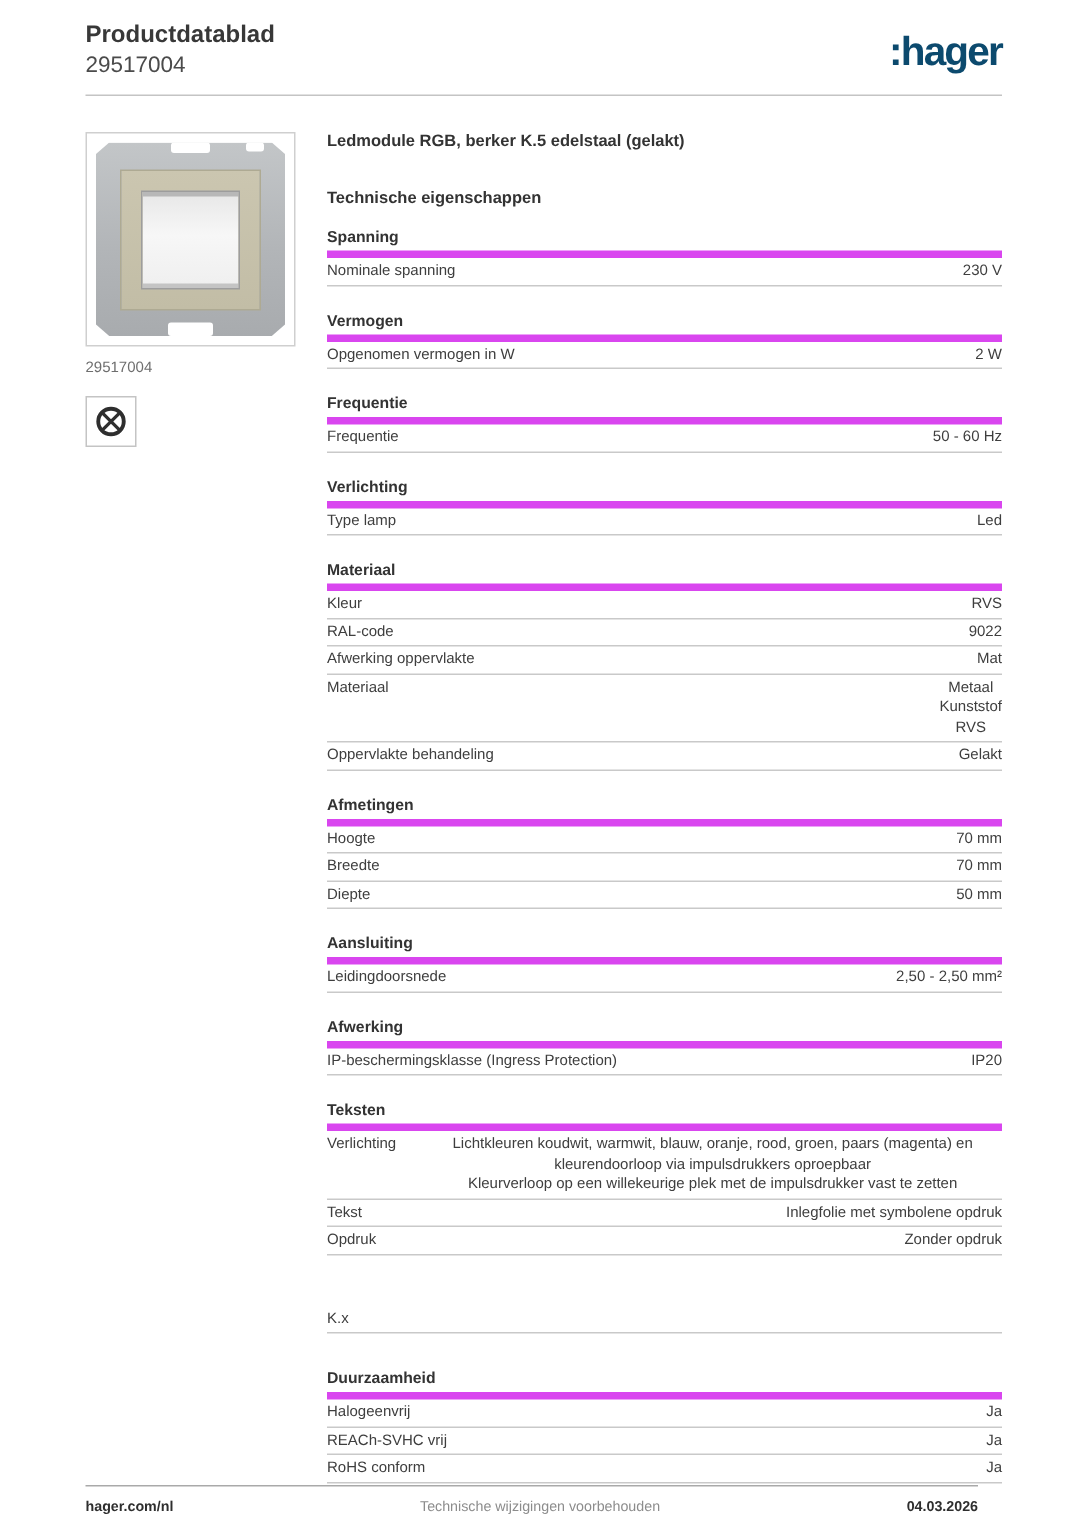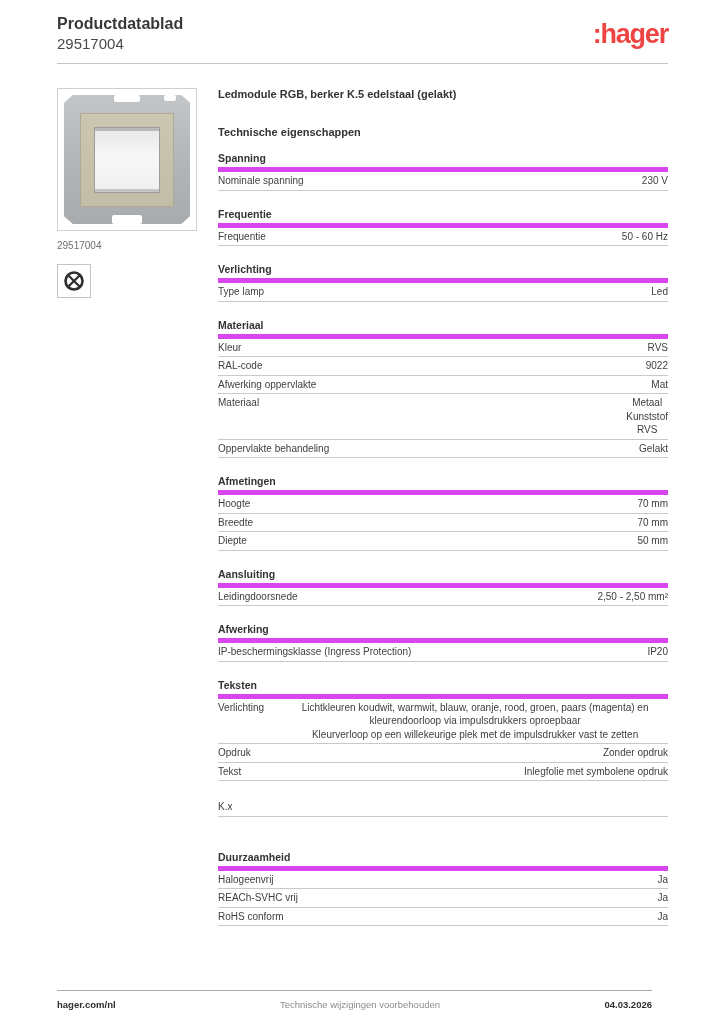--- a/index.html
+++ b/index.html
@@ -30,21 +30,21 @@
     line-height: 20px;
   }
   .doc-number {
     font-size: 15px;
     color: #4b4b4b;
     line-height: 19px;
   }
   .logo {
     font-size: 27px;
     font-weight: bold;
-    color: #ef4444;
+    color: #0c4a6e;
     letter-spacing: -1.2px;
     line-height: 40px;
   }
   .header-rule {
     margin: 9px 56px 0 57px;
     border-top: 1px solid #c4c4c4;
     height: 0;
   }
 
   
@@ -228,20 +228,31 @@
     <div>
   <div class="spec-row">
     <span class="row-label">Nominale spanning</span>
     <span class="row-value">
                   <div>230 V</div>
                 </span>
   </div>
 </div>
   </div>
 
+  <div class="section">
+    <div class="section-heading">Vermogen</div>
+    <div>
+  <div class="spec-row">
+    <span class="row-label">Opgenomen vermogen in W</span>
+    <span class="row-value">
+                  <div>2 W</div>
+                </span>
+  </div>
+</div>
+  </div>
 
   <div class="section">
     <div class="section-heading">Frequentie</div>
     <div>
   <div class="spec-row">
     <span class="row-label">Frequentie</span>
     <span class="row-value">
                   <div>50 - 60 Hz</div>
                 </span>
   </div>
@@ -357,30 +368,30 @@
     <div>
   <div class="spec-row">
     <span class="row-label">Verlichting</span>
     <span class="row-value">
                   <div>Lichtkleuren koudwit, warmwit, blauw, oranje, rood, groen, paars (magenta) en kleurendoorloop via impulsdrukkers oproepbaar</div>
                   <div>Kleurverloop op een willekeurige plek met de impulsdrukker vast te zetten</div>
                 </span>
   </div>
 
   <div class="spec-row">
+    <span class="row-label">Tekst</span>
+    <span class="row-value">
+                  <div>Inlegfolie met symbolene opdruk</div>
+                </span>
+  </div>
+
+  <div class="spec-row">
     <span class="row-label">Opdruk</span>
     <span class="row-value">
                   <div>Zonder opdruk</div>
-                </span>
-  </div>
-
-  <div class="spec-row">
-    <span class="row-label">Tekst</span>
-    <span class="row-value">
-                  <div>Inlegfolie met symbolene opdruk</div>
                 </span>
   </div>
 </div>
   </div>
 
   <div class="section">
     <div>
   <div class="spec-row">
     <span class="row-label">K.x</span>
     <span class="row-value"></span>

